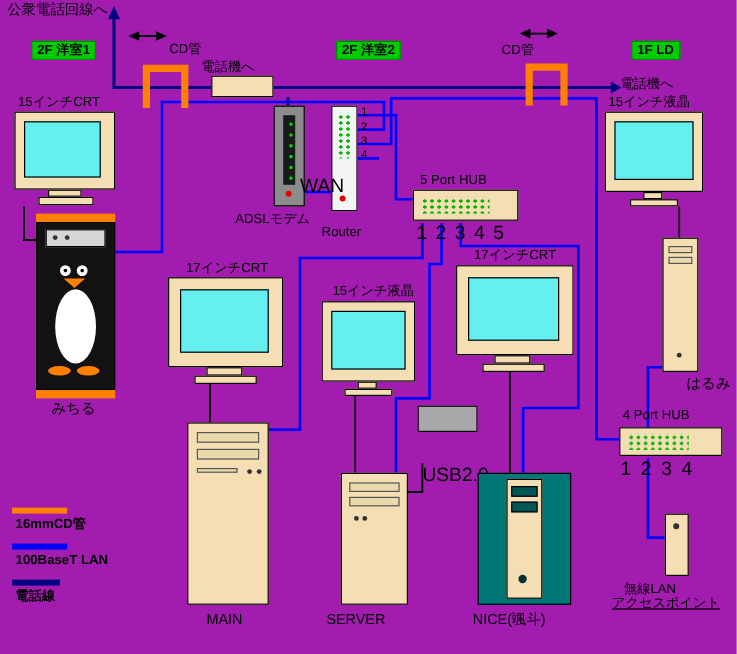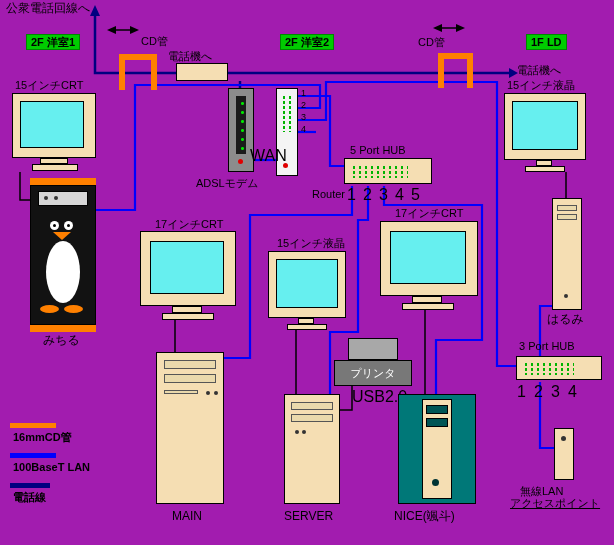--- a/index.html
+++ b/index.html
@@ -118,21 +118,21 @@
   <span class="t" style="left:196px;top:177px;">ADSLモデム</span>
 
   <div class="gray" style="left:276px;top:88px;width:22px;height:88px;background:#F4F4F4;"></div>
   <div class="dots" style="position:absolute;left:280px;top:94px;width:14px;height:38px;"></div>
   <div class="reddot" style="left:283px;top:163px;width:5px;height:5px;"></div>
   <span class="t t9" style="left:301px;top:88px;">1</span>
   <span class="t t9" style="left:301px;top:100px;">2</span>
   <span class="t t9" style="left:301px;top:112px;">3</span>
   <span class="t t9" style="left:301px;top:124px;">4</span>
   <span class="t t10" style="left:250px;top:147px;">WAN</span>
-  <span class="t" style="left:268px;top:188px;margin-left:44px;">Router</span>
+  <span class="t" style="left:268px;top:188px;">Router</span>
 
   <span class="t" style="left:350px;top:144px;">5 Port HUB</span>
   <div class="box" style="left:344px;top:158px;width:88px;height:26px;"></div>
   <div class="dots" style="position:absolute;left:350px;top:164px;width:58px;height:14px;"></div>
   <span class="t t10" style="left:347px;top:186px;">1</span>
   <span class="t t10" style="left:363px;top:186px;">2</span>
   <span class="t t10" style="left:379px;top:186px;">3</span>
   <span class="t t10" style="left:395px;top:186px;">4</span>
   <span class="t t10" style="left:411px;top:186px;">5</span>
 
@@ -157,50 +157,47 @@
   <span class="t" style="left:507px;top:79px;">15インチ液晶</span>
   <div class="box" style="left:504px;top:93px;width:82px;height:67px;"></div>
   <div class="screen" style="left:512px;top:101px;width:66px;height:49px;"></div>
   <div class="box" style="left:536px;top:160px;width:16px;height:6px;"></div>
   <div class="box" style="left:525px;top:166px;width:40px;height:6px;"></div>
 
   <div class="box" style="left:552px;top:198px;width:30px;height:112px;"></div>
   <div class="bay" style="left:557px;top:205px;width:20px;height:6px;"></div>
   <div class="bay" style="left:557px;top:214px;width:20px;height:6px;"></div>
   <div class="blkdot" style="left:564px;top:294px;width:4px;height:4px;"></div>
-  <span class="t t12" style="left:547px;top:313px;">はるみ</span>
-
-  <span class="t" style="left:519px;top:340px;">3 Port HUB</span>
+  <span class="t t12" style="left:572px;top:313px;">はるみ</span>
+
+  <span class="t" style="left:519px;top:340px;">4 Port HUB</span>
   <div class="box" style="left:516px;top:356px;width:86px;height:24px;"></div>
   <div class="dots" style="position:absolute;left:522px;top:361px;width:52px;height:14px;"></div>
   <span class="t t10" style="left:517px;top:383px;">1</span>
   <span class="t t10" style="left:534px;top:383px;">2</span>
   <span class="t t10" style="left:551px;top:383px;">3</span>
   <span class="t t10" style="left:568px;top:383px;">4</span>
 
   <div class="gray" style="left:348px;top:338px;width:50px;height:22px;background:#A8A8A8;"></div>
-  <div class="gray" style="left:334px;top:360px;width:78px;height:26px;background:#787878;display:flex;align-items:center;justify-content:center;">
-    <span class="white" style="font-size:11px;">プリンタ</span>
-  </div>
   <span class="t t10" style="left:352px;top:388px;">USB2.0</span>
 
   <div class="box" style="left:156px;top:352px;width:68px;height:152px;"></div>
   <div class="bay" style="left:164px;top:360px;width:52px;height:9px;"></div>
   <div class="bay" style="left:164px;top:374px;width:52px;height:9px;"></div>
   <div class="bay" style="left:164px;top:390px;width:34px;height:4px;"></div>
   <div class="blkdot" style="left:206px;top:391px;width:4px;height:4px;"></div>
   <div class="blkdot" style="left:214px;top:391px;width:4px;height:4px;"></div>
   <span class="t t12" style="left:172px;top:510px;">MAIN</span>
 
   <div class="box" style="left:284px;top:394px;width:56px;height:110px;"></div>
   <div class="bay" style="left:291px;top:402px;width:42px;height:8px;"></div>
   <div class="bay" style="left:291px;top:414px;width:42px;height:8px;"></div>
   <div class="blkdot" style="left:295px;top:430px;width:4px;height:4px;"></div>
   <div class="blkdot" style="left:302px;top:430px;width:4px;height:4px;"></div>
-  <span class="t t12" style="left:284px;top:510px;">SERVER</span>
+  <span class="t t12" style="left:272px;top:510px;">SERVER</span>
 
   <div class="gray" style="left:398px;top:394px;width:78px;height:110px;background:#007878;"></div>
   <div class="box" style="left:422px;top:399px;width:30px;height:100px;"></div>
   <div class="gray" style="left:426px;top:405px;width:22px;height:9px;background:#055;"></div>
   <div class="gray" style="left:426px;top:418px;width:22px;height:9px;background:#055;"></div>
   <div class="blkdot" style="left:432px;top:479px;width:7px;height:7px;background:#033;"></div>
   <span class="t t12" style="left:394px;top:510px;">NICE(颯斗)</span>
 
   <div class="box" style="left:554px;top:428px;width:20px;height:52px;"></div>
   <div class="blkdot" style="left:561px;top:436px;width:5px;height:5px;"></div>

